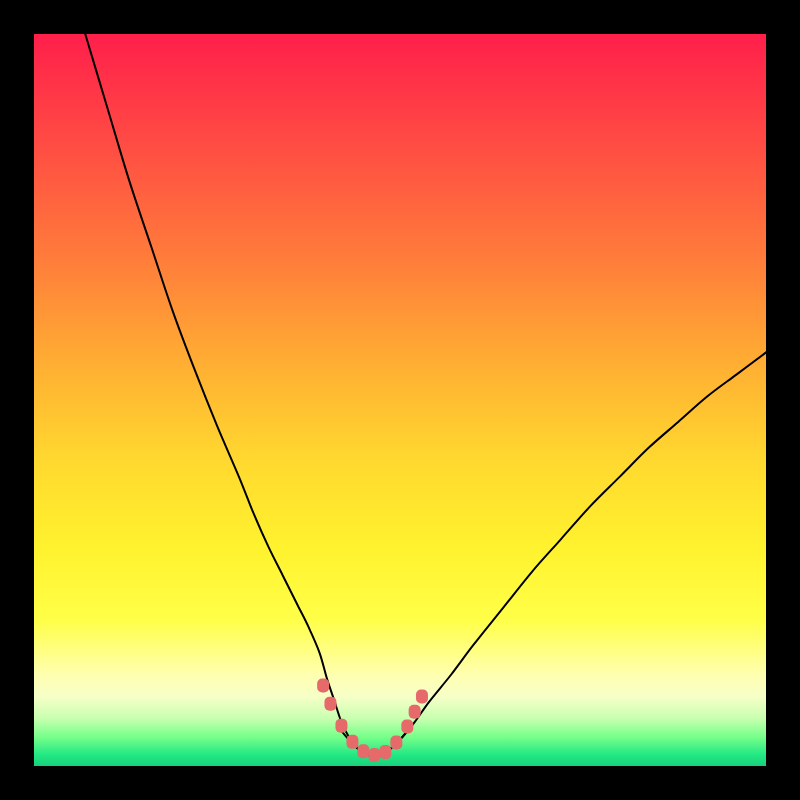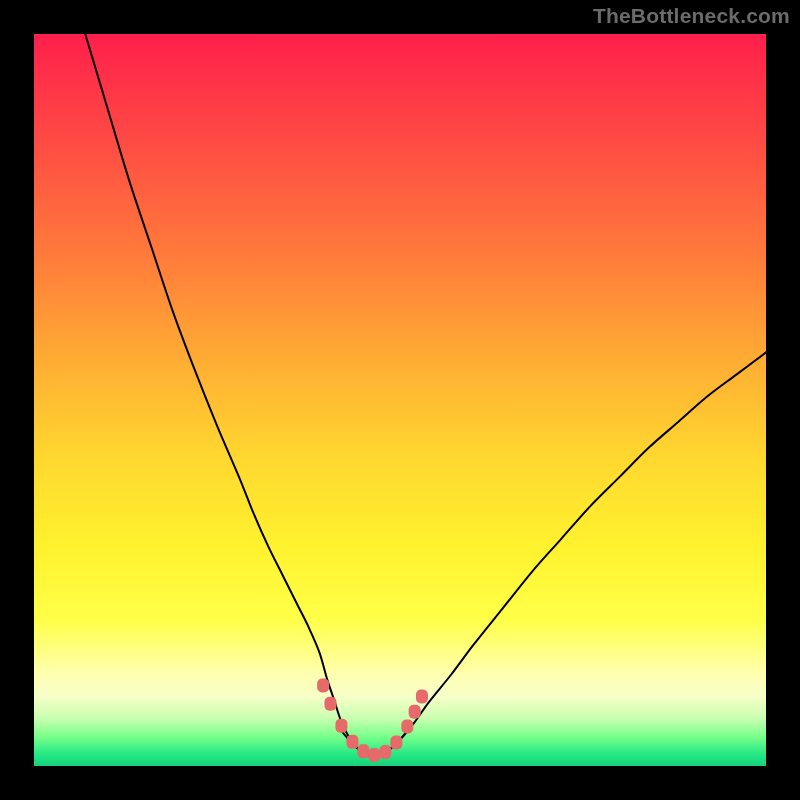--- a/index.html
+++ b/index.html
@@ -70,14 +70,13 @@
         <rect x="312.42" y="700.844" width="12" height="14" rx="5" fill="#e66a6a"></rect>
         <rect x="323.40000000000003" y="710.36" width="12" height="14" rx="5" fill="#e66a6a"></rect>
         <rect x="334.38" y="714.02" width="12" height="14" rx="5" fill="#e66a6a"></rect>
         <rect x="345.36" y="711.092" width="12" height="14" rx="5" fill="#e66a6a"></rect>
         <rect x="356.34" y="701.576" width="12" height="14" rx="5" fill="#e66a6a"></rect>
         <rect x="367.32" y="685.472" width="12" height="14" rx="5" fill="#e66a6a"></rect>
         <rect x="374.64" y="670.832" width="12" height="14" rx="5" fill="#e66a6a"></rect>
         <rect x="381.96000000000004" y="655.46" width="12" height="14" rx="5" fill="#e66a6a"></rect>
       </svg>
   </div>
-  <div class="attribution">TheBottleneck.com</div>
 </div>
 
 </body></html>

